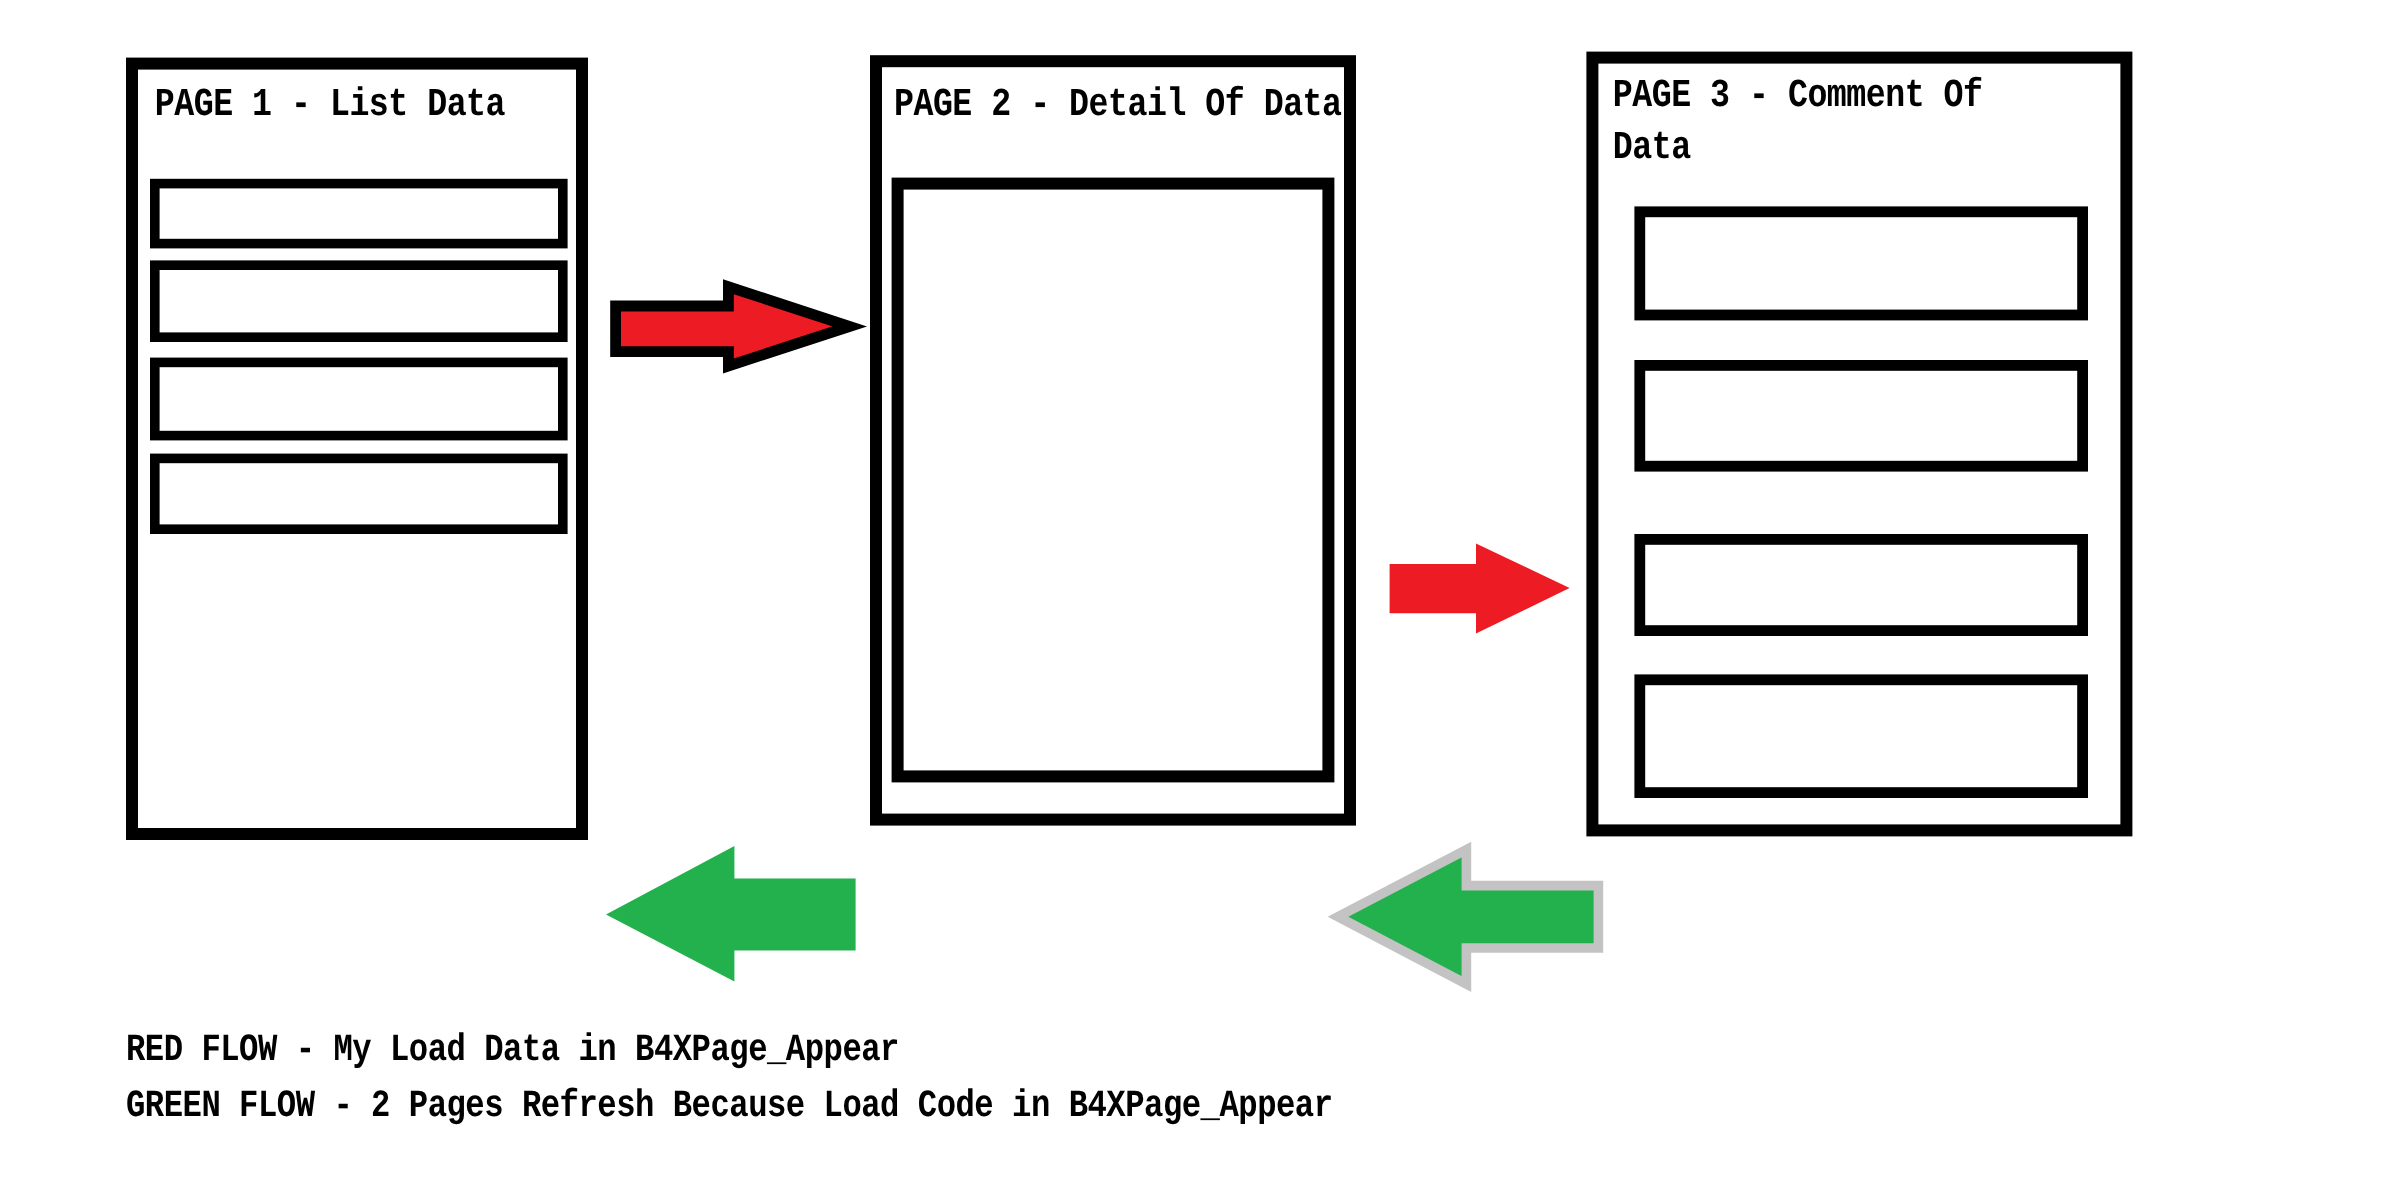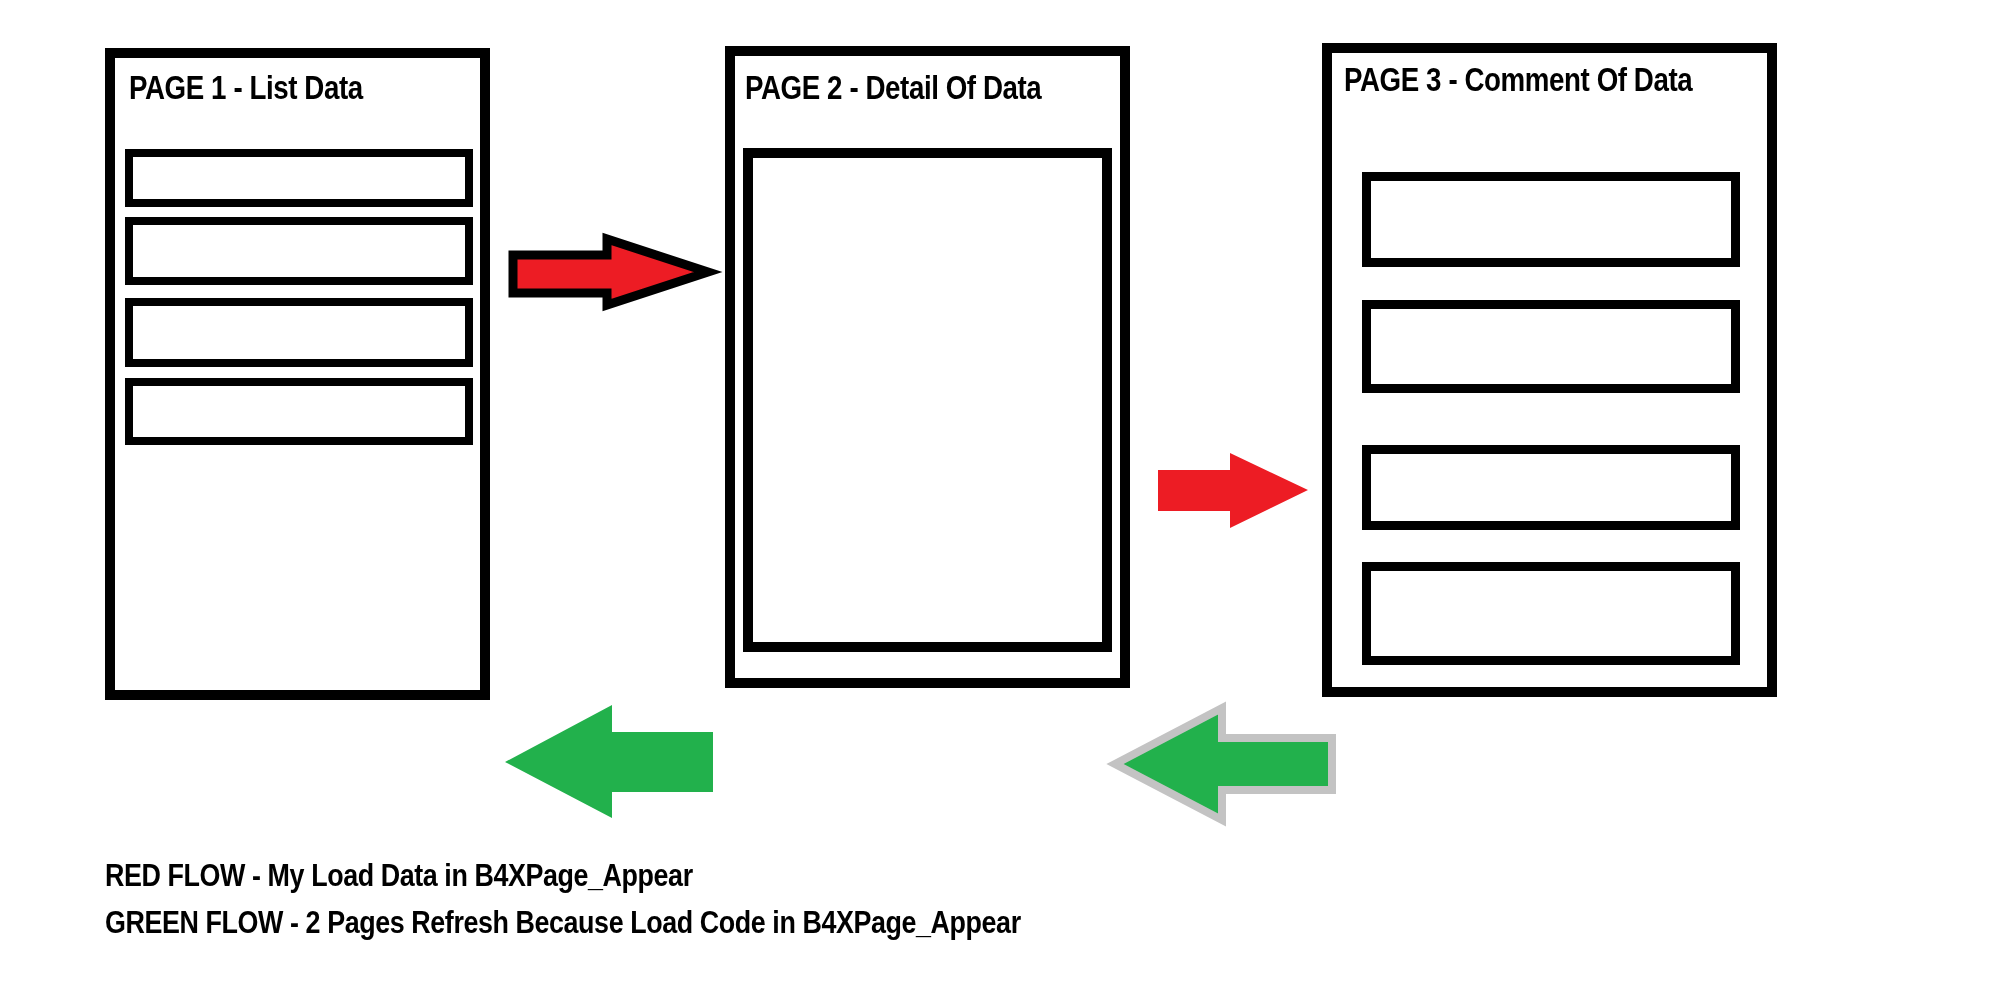--- a/index.html
+++ b/index.html
@@ -6,21 +6,21 @@
     margin: 0;
     padding: 0;
     background: #ffffff;
   }
   #stage {
     position: relative;
     width: 2000px;
     height: 1000px;
     background: #ffffff;
     overflow: hidden;
-    font-family: Liberation Sans, sans-serif;
+    font-family: Liberation Mono, monospace;
     color: #000000;
   }
   .abs { position: absolute; box-sizing: border-box; }
 
   
   .page-frame {
     border: 10px solid #000000;
     background: #ffffff;
   }
 

